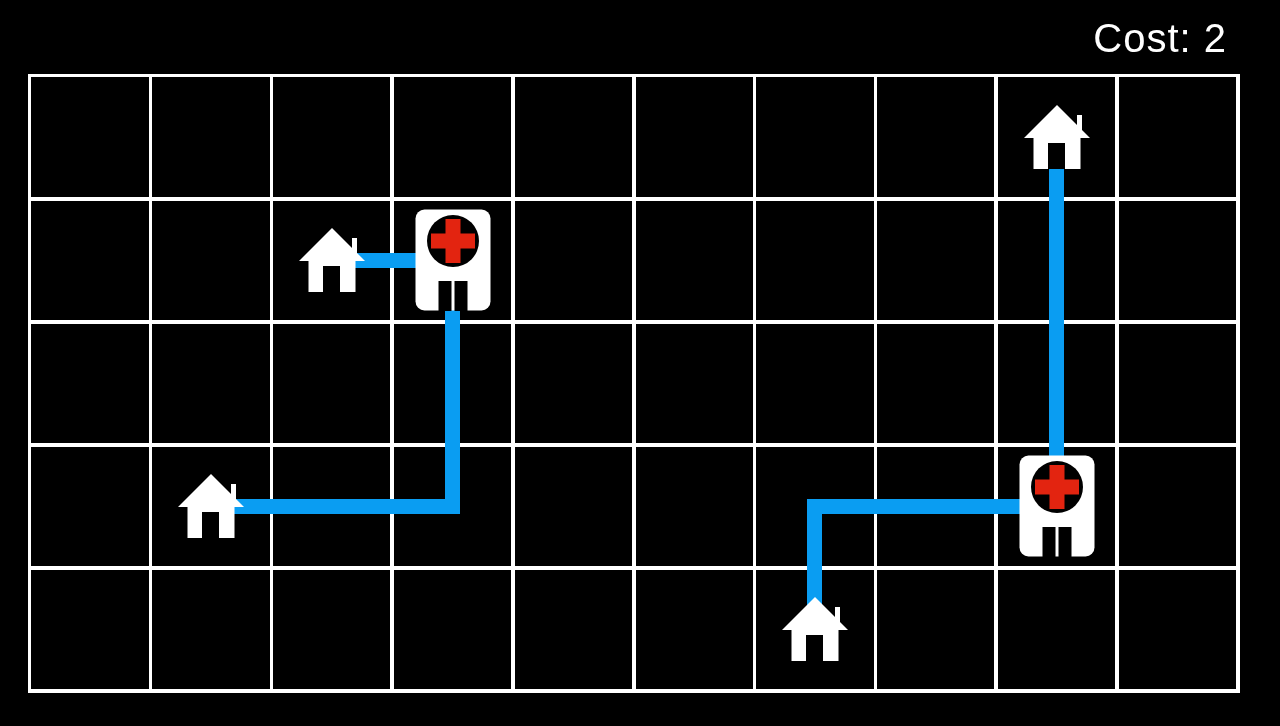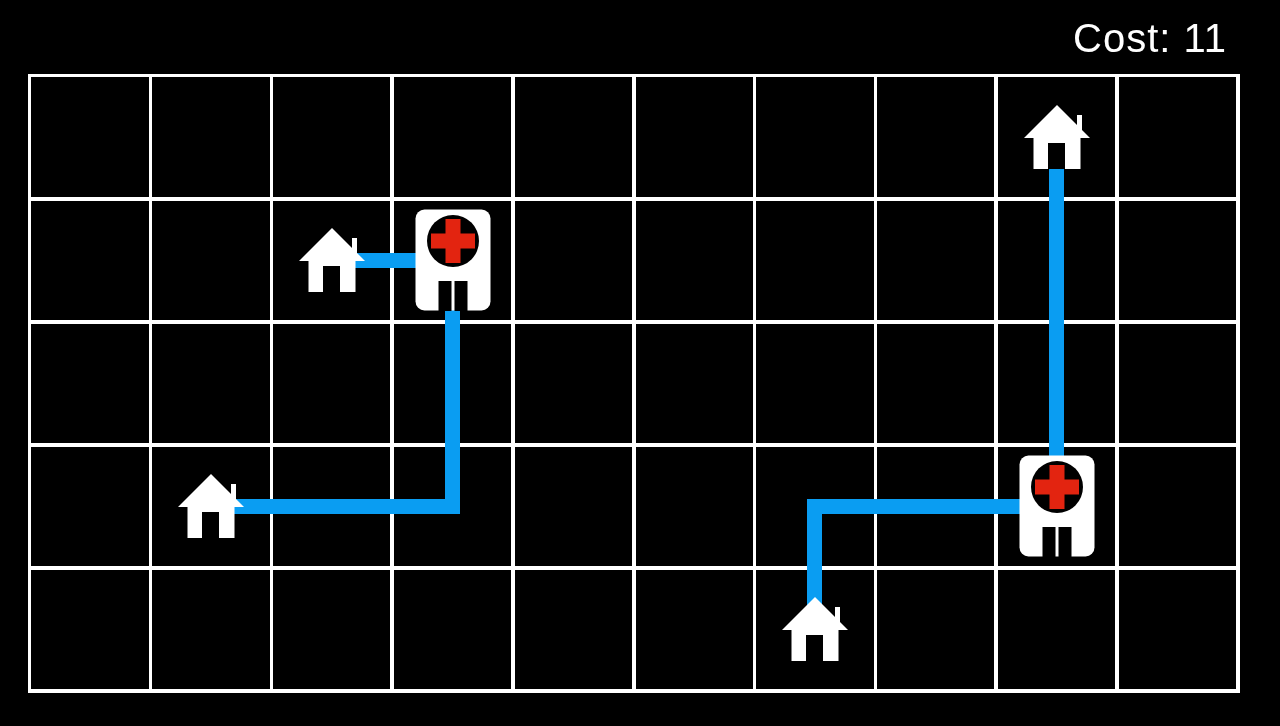--- a/index.html
+++ b/index.html
@@ -9,21 +9,21 @@
        letter-spacing:1px;color:#fff;z-index:40;}
   .grid{position:absolute;z-index:10;}
   .route-segment{position:absolute;z-index:20;}
   .entity{position:absolute;z-index:30;}
   .entity svg{display:block;}
 </style>
 </head>
 <body>
 
 <div class="stage">
-  <div class="hud">Cost: 11</div>
+  <div class="hud">Cost: 2</div>
   <div class="grid" style="left: 28px; top: 74px; width: 1211.5px; height: 618.5px; background: repeating-linear-gradient(to right, rgb(255, 255, 255) 0px, rgb(255, 255, 255) 3.5px, transparent 3.5px, transparent 120.8px), repeating-linear-gradient(rgb(255, 255, 255) 0px, rgb(255, 255, 255) 3.5px, transparent 3.5px, transparent 123px);"></div>
   <div id="routes-layer">
       <div class="route-segment" style="left: 324.25px; top: 252.75px; width: 135.8px; height: 15px; background: rgb(10, 157, 242);"></div>
       <div class="route-segment" style="left: 203.45px; top: 498.75px; width: 256.6px; height: 15px; background: rgb(10, 157, 242);"></div>
       <div class="route-segment" style="left: 445.05px; top: 252.75px; width: 15px; height: 261px; background: rgb(10, 157, 242);"></div>
       <div class="route-segment" style="left: 1049.05px; top: 129.75px; width: 15px; height: 384px; background: rgb(10, 157, 242);"></div>
       <div class="route-segment" style="left: 807.45px; top: 498.75px; width: 15px; height: 138px; background: rgb(10, 157, 242);"></div>
       <div class="route-segment" style="left: 807.45px; top: 498.75px; width: 256.6px; height: 15px; background: rgb(10, 157, 242);"></div>
     </div>
   <div id="entities-layer">

